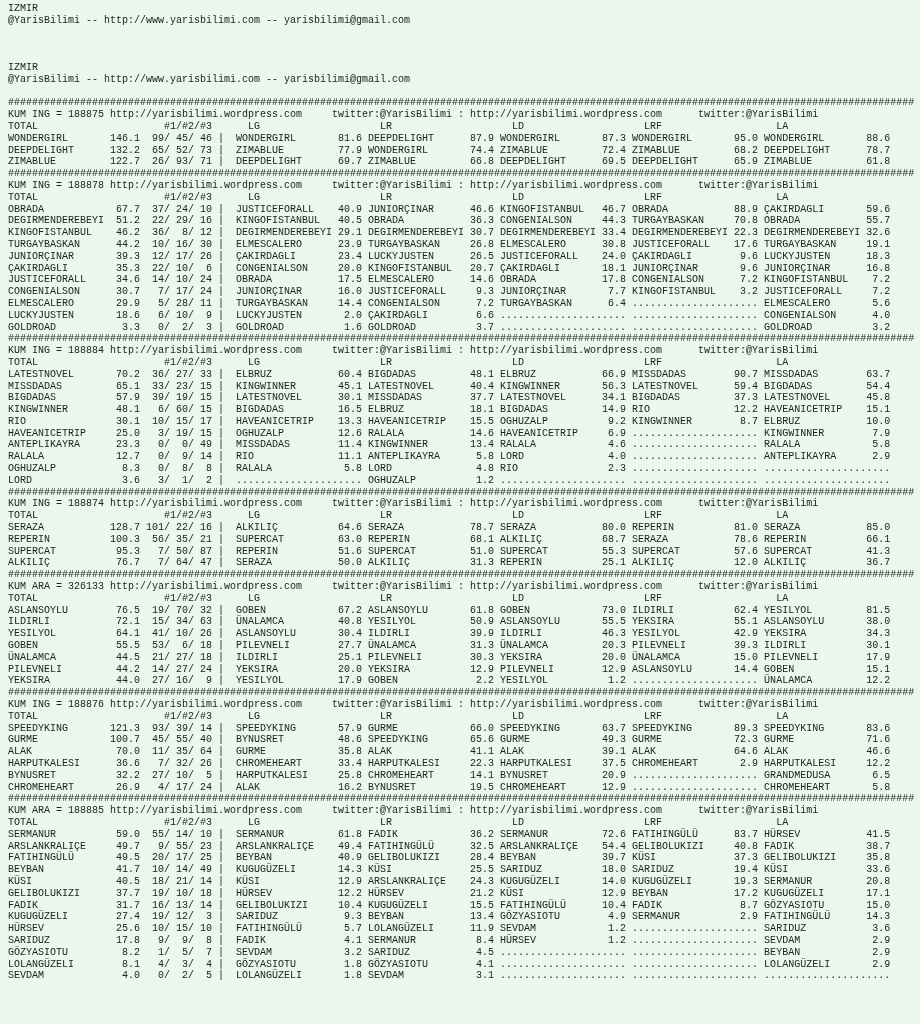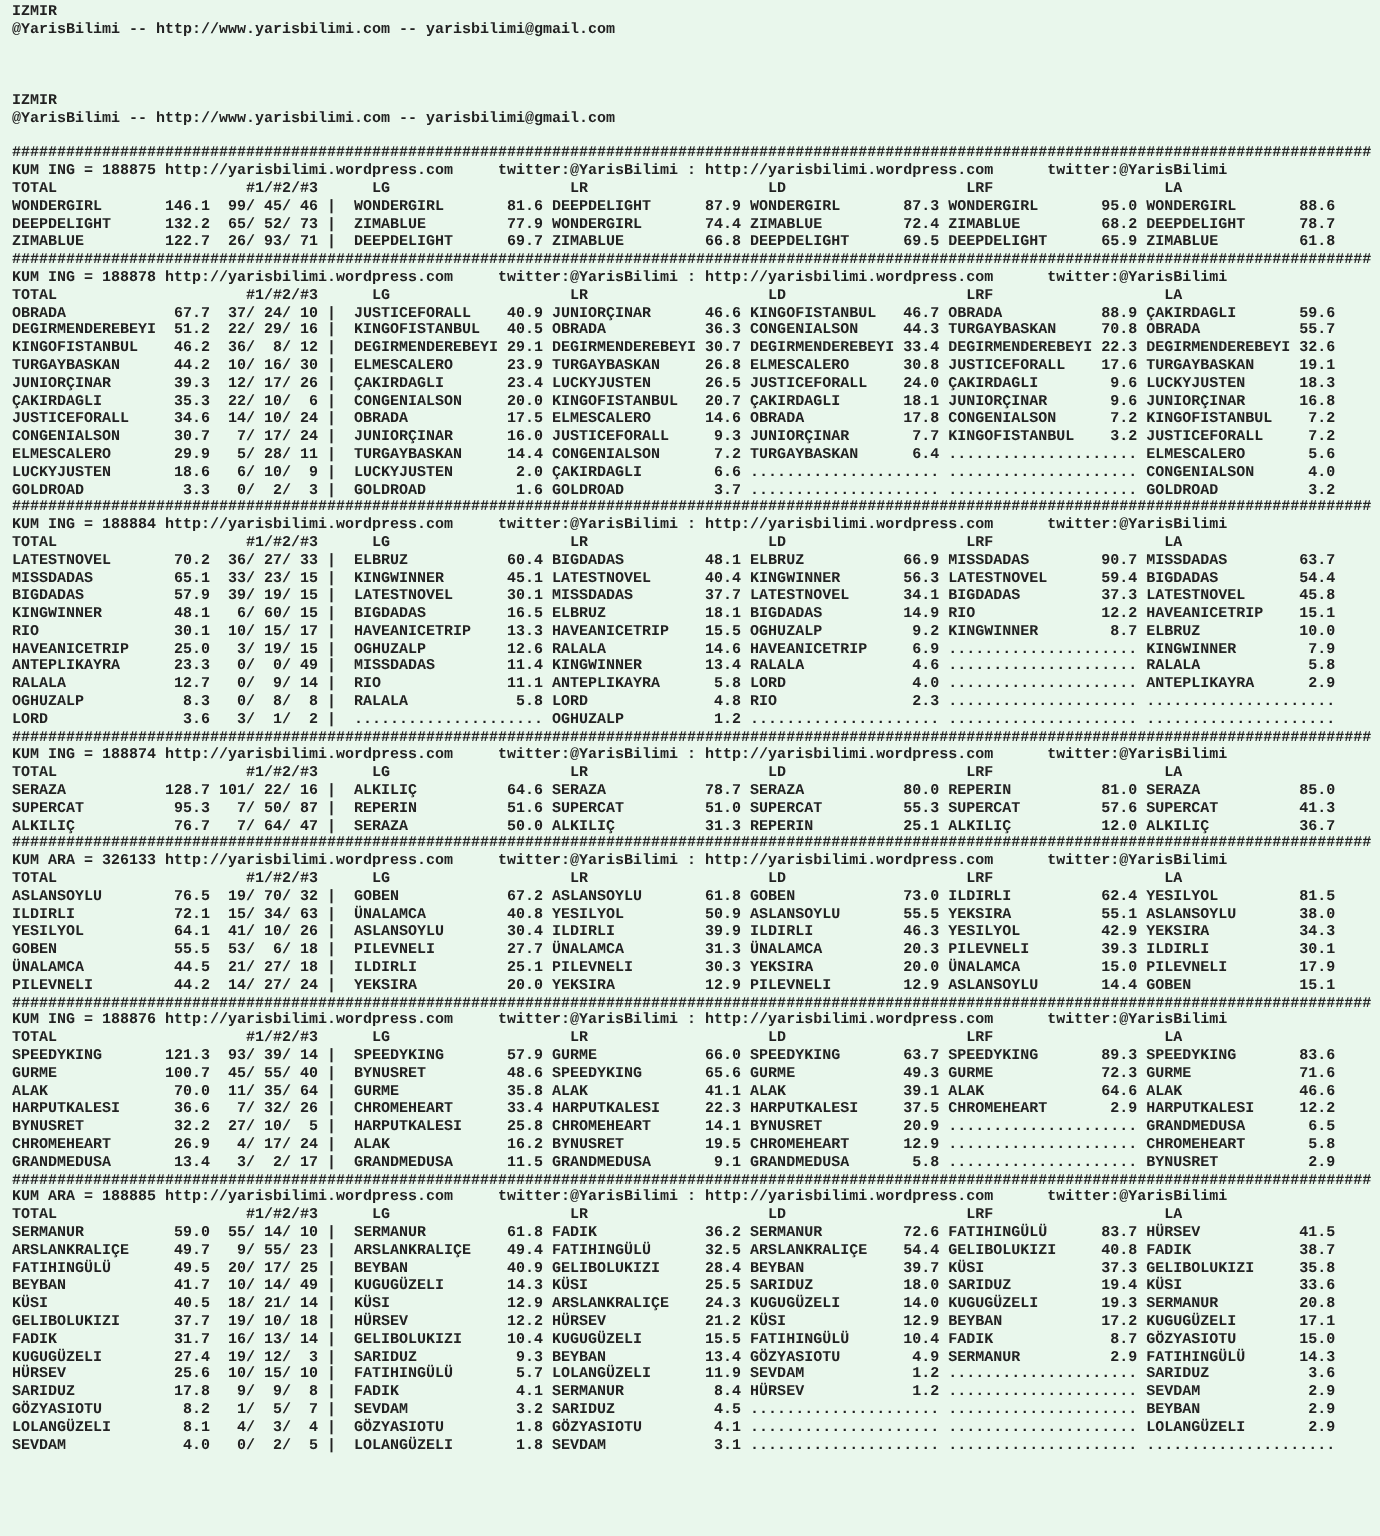--- a/index.html
+++ b/index.html
@@ -1,21 +1,21 @@
 <!DOCTYPE html>
 <html><head>
 <meta charset="utf-8">
 <style>
   html,body{margin:0;padding:0;}
   body{
     width:920px;height:1024px;overflow:hidden;
     background:#e9f7ec;color:#222;
     font-family:"Liberation Mono","DejaVu Sans Mono",monospace;
   }
-  .page{padding:3px 0 0 8px;font-size:10px;line-height:11.8px;font-weight:bold;}
+  .page{padding:3px 0 0 8px;font-size:10px;line-height:11.8px;}
   .ln{white-space:pre;height:11.8px;}
   .gap3{height:35.4px;}
   .gap1{height:11.8px;}
 </style>
 </head>
 <body style="background: rgb(233, 247, 236); color: rgb(34, 34, 34);">
 
 <div class="page">
   <div>
     <div class="ln">IZMIR</div>
@@ -65,45 +65,46 @@
         <div class="ln">ANTEPLIKAYRA      23.3   0/  0/ 49 |  MISSDADAS        11.4 KINGWINNER       13.4 RALALA            4.6 ..................... RALALA            5.8 </div>
         <div class="ln">RALALA            12.7   0/  9/ 14 |  RIO              11.1 ANTEPLIKAYRA      5.8 LORD              4.0 ..................... ANTEPLIKAYRA      2.9 </div>
         <div class="ln">OGHUZALP           8.3   0/  8/  8 |  RALALA            5.8 LORD              4.8 RIO               2.3 ..................... ..................... </div>
         <div class="ln">LORD               3.6   3/  1/  2 |  ..................... OGHUZALP          1.2 ..................... ..................... ..................... </div>
       </div>
       <div>
         <div class="ln">#######################################################################################################################################################</div>
         <div class="ln">KUM ING = 188874 http://yarisbilimi.wordpress.com     twitter:@YarisBilimi : http://yarisbilimi.wordpress.com      twitter:@YarisBilimi</div>
         <div class="ln">TOTAL                     #1/#2/#3      LG                    LR                    LD                    LRF                   LA                  </div>
         <div class="ln">SERAZA           128.7 101/ 22/ 16 |  ALKILIÇ          64.6 SERAZA           78.7 SERAZA           80.0 REPERIN          81.0 SERAZA           85.0 </div>
+        <div class="ln">REPERIN          100.3  56/ 35/ 21 |  SUPERCAT         63.0 REPERIN          68.1 ALKILIÇ          68.7 SERAZA           78.6 REPERIN          66.1 </div>
         <div class="ln">SUPERCAT          95.3   7/ 50/ 87 |  REPERIN          51.6 SUPERCAT         51.0 SUPERCAT         55.3 SUPERCAT         57.6 SUPERCAT         41.3 </div>
         <div class="ln">ALKILIÇ           76.7   7/ 64/ 47 |  SERAZA           50.0 ALKILIÇ          31.3 REPERIN          25.1 ALKILIÇ          12.0 ALKILIÇ          36.7 </div>
       </div>
       <div>
         <div class="ln">#######################################################################################################################################################</div>
         <div class="ln">KUM ARA = 326133 http://yarisbilimi.wordpress.com     twitter:@YarisBilimi : http://yarisbilimi.wordpress.com      twitter:@YarisBilimi</div>
         <div class="ln">TOTAL                     #1/#2/#3      LG                    LR                    LD                    LRF                   LA                  </div>
         <div class="ln">ASLANSOYLU        76.5  19/ 70/ 32 |  GOBEN            67.2 ASLANSOYLU       61.8 GOBEN            73.0 ILDIRLI          62.4 YESILYOL         81.5 </div>
         <div class="ln">ILDIRLI           72.1  15/ 34/ 63 |  ÜNALAMCA         40.8 YESILYOL         50.9 ASLANSOYLU       55.5 YEKSIRA          55.1 ASLANSOYLU       38.0 </div>
         <div class="ln">YESILYOL          64.1  41/ 10/ 26 |  ASLANSOYLU       30.4 ILDIRLI          39.9 ILDIRLI          46.3 YESILYOL         42.9 YEKSIRA          34.3 </div>
         <div class="ln">GOBEN             55.5  53/  6/ 18 |  PILEVNELI        27.7 ÜNALAMCA         31.3 ÜNALAMCA         20.3 PILEVNELI        39.3 ILDIRLI          30.1 </div>
         <div class="ln">ÜNALAMCA          44.5  21/ 27/ 18 |  ILDIRLI          25.1 PILEVNELI        30.3 YEKSIRA          20.0 ÜNALAMCA         15.0 PILEVNELI        17.9 </div>
         <div class="ln">PILEVNELI         44.2  14/ 27/ 24 |  YEKSIRA          20.0 YEKSIRA          12.9 PILEVNELI        12.9 ASLANSOYLU       14.4 GOBEN            15.1 </div>
+        <div class="ln">YEKSIRA           44.0  27/ 16/  9 |  YESILYOL         17.9 GOBEN             2.2 YESILYOL          1.2 ..................... ÜNALAMCA         12.2 </div>
       </div>
       <div>
         <div class="ln">#######################################################################################################################################################</div>
         <div class="ln">KUM ING = 188876 http://yarisbilimi.wordpress.com     twitter:@YarisBilimi : http://yarisbilimi.wordpress.com      twitter:@YarisBilimi</div>
         <div class="ln">TOTAL                     #1/#2/#3      LG                    LR                    LD                    LRF                   LA                  </div>
         <div class="ln">SPEEDYKING       121.3  93/ 39/ 14 |  SPEEDYKING       57.9 GURME            66.0 SPEEDYKING       63.7 SPEEDYKING       89.3 SPEEDYKING       83.6 </div>
         <div class="ln">GURME            100.7  45/ 55/ 40 |  BYNUSRET         48.6 SPEEDYKING       65.6 GURME            49.3 GURME            72.3 GURME            71.6 </div>
         <div class="ln">ALAK              70.0  11/ 35/ 64 |  GURME            35.8 ALAK             41.1 ALAK             39.1 ALAK             64.6 ALAK             46.6 </div>
         <div class="ln">HARPUTKALESI      36.6   7/ 32/ 26 |  CHROMEHEART      33.4 HARPUTKALESI     22.3 HARPUTKALESI     37.5 CHROMEHEART       2.9 HARPUTKALESI     12.2 </div>
         <div class="ln">BYNUSRET          32.2  27/ 10/  5 |  HARPUTKALESI     25.8 CHROMEHEART      14.1 BYNUSRET         20.9 ..................... GRANDMEDUSA       6.5 </div>
         <div class="ln">CHROMEHEART       26.9   4/ 17/ 24 |  ALAK             16.2 BYNUSRET         19.5 CHROMEHEART      12.9 ..................... CHROMEHEART       5.8 </div>
-        <div class="ln">GRANDMEDUSA       13.4   3/  2/ 17 |  GRANDMEDUSA      11.5 GRANDMEDUSA       9.1 GRANDMEDUSA       5.8 ..................... BYNUSRET          2.9 </div>
       </div>
       <div>
         <div class="ln">#######################################################################################################################################################</div>
         <div class="ln">KUM ARA = 188885 http://yarisbilimi.wordpress.com     twitter:@YarisBilimi : http://yarisbilimi.wordpress.com      twitter:@YarisBilimi</div>
         <div class="ln">TOTAL                     #1/#2/#3      LG                    LR                    LD                    LRF                   LA                  </div>
         <div class="ln">SERMANUR          59.0  55/ 14/ 10 |  SERMANUR         61.8 FADIK            36.2 SERMANUR         72.6 FATIHINGÜLÜ      83.7 HÜRSEV           41.5 </div>
         <div class="ln">ARSLANKRALIÇE     49.7   9/ 55/ 23 |  ARSLANKRALIÇE    49.4 FATIHINGÜLÜ      32.5 ARSLANKRALIÇE    54.4 GELIBOLUKIZI     40.8 FADIK            38.7 </div>
         <div class="ln">FATIHINGÜLÜ       49.5  20/ 17/ 25 |  BEYBAN           40.9 GELIBOLUKIZI     28.4 BEYBAN           39.7 KÜSI             37.3 GELIBOLUKIZI     35.8 </div>
         <div class="ln">BEYBAN            41.7  10/ 14/ 49 |  KUGUGÜZELI       14.3 KÜSI             25.5 SARIDUZ          18.0 SARIDUZ          19.4 KÜSI             33.6 </div>
         <div class="ln">KÜSI              40.5  18/ 21/ 14 |  KÜSI             12.9 ARSLANKRALIÇE    24.3 KUGUGÜZELI       14.0 KUGUGÜZELI       19.3 SERMANUR         20.8 </div>

